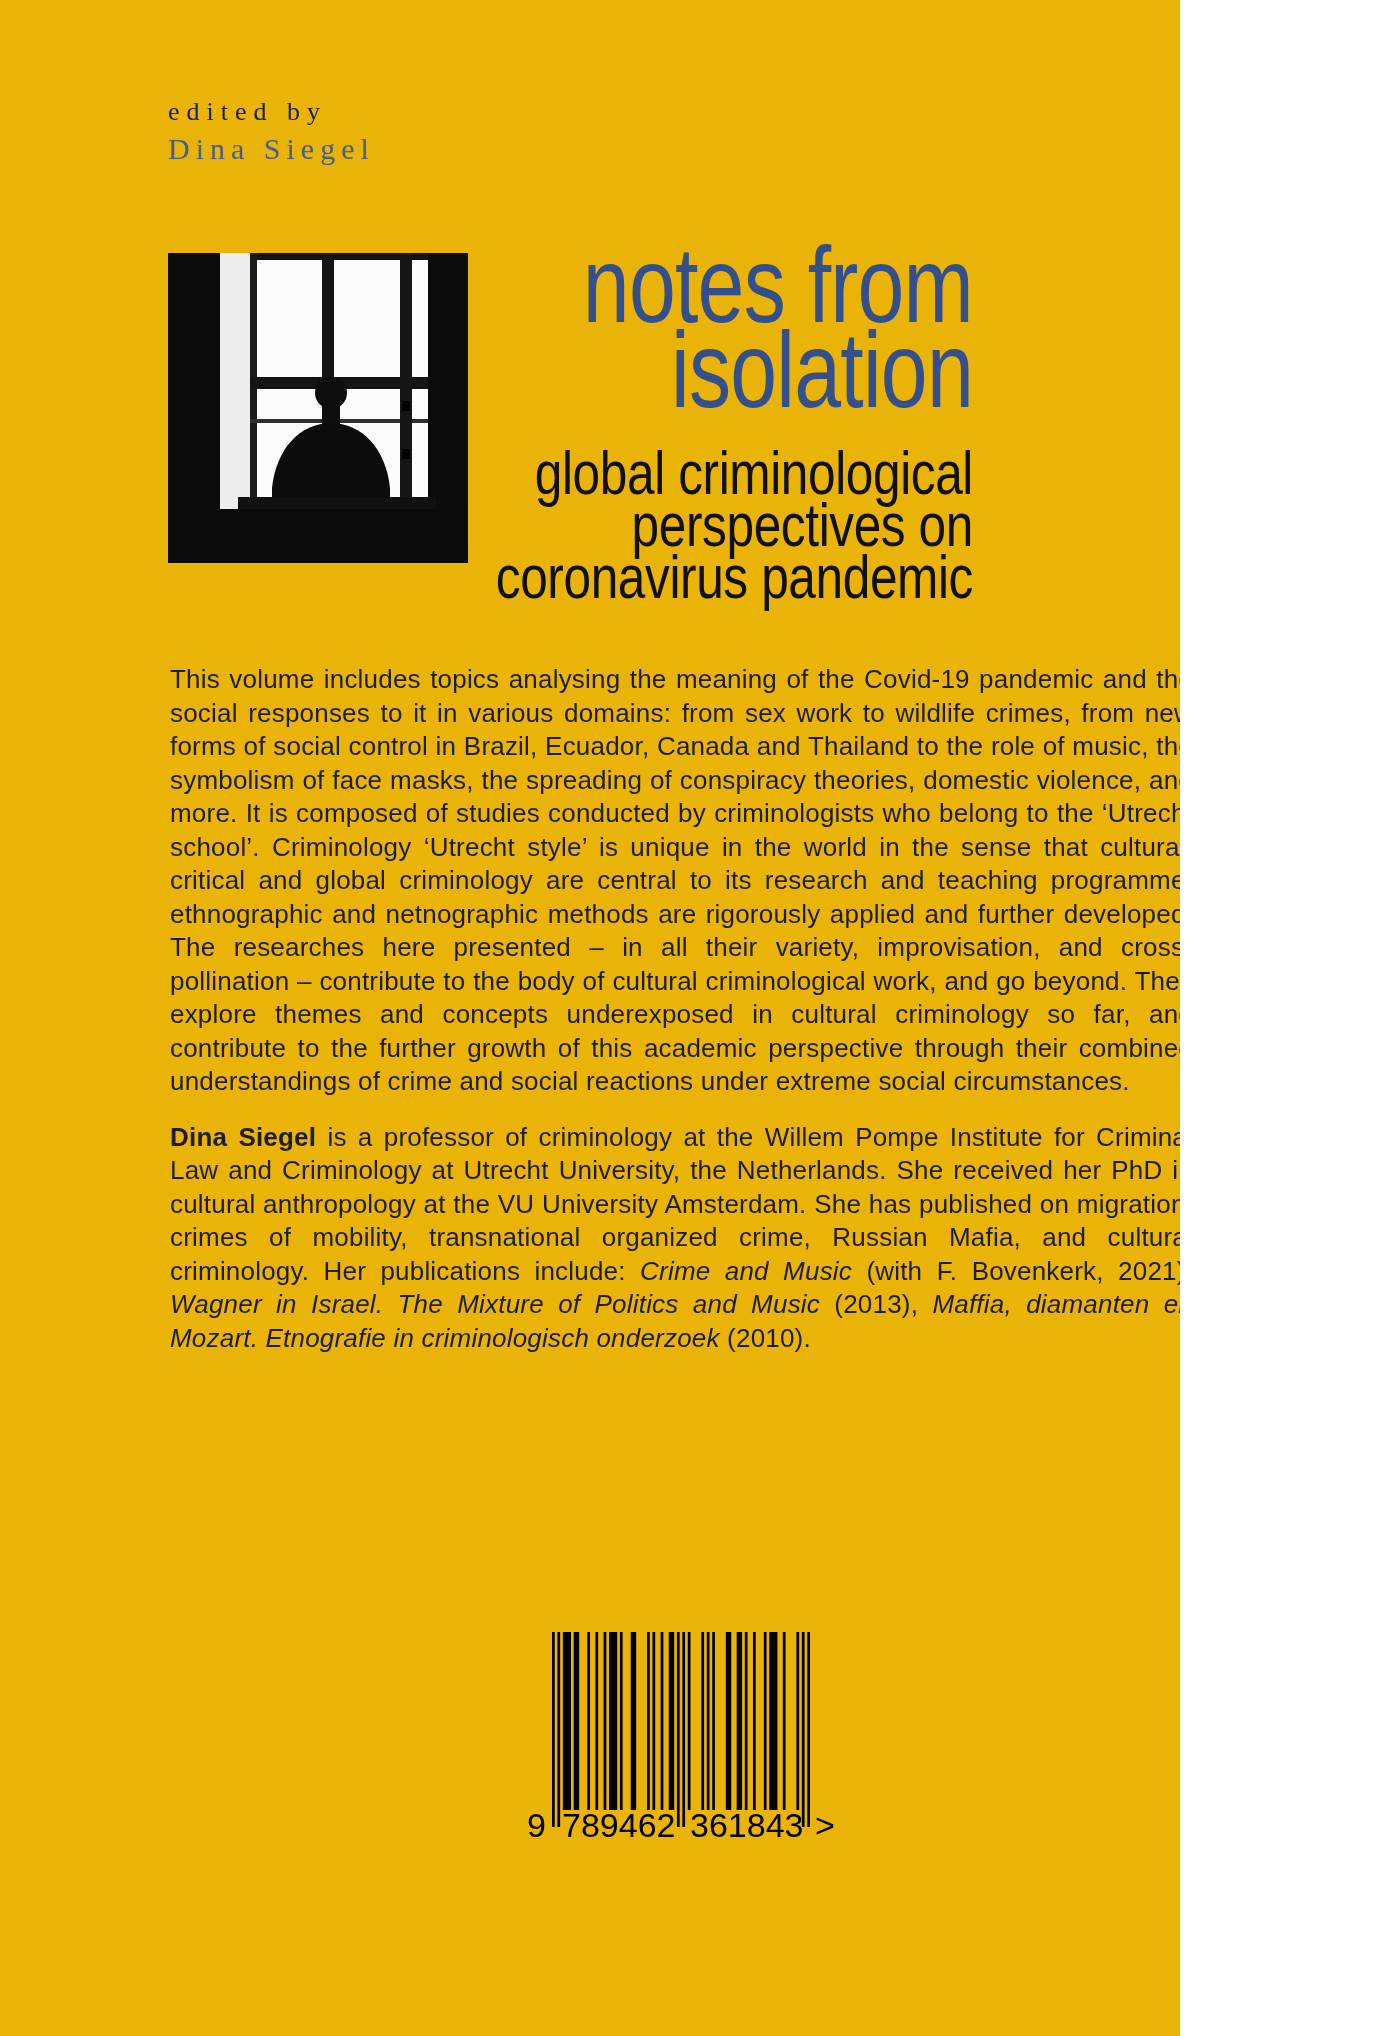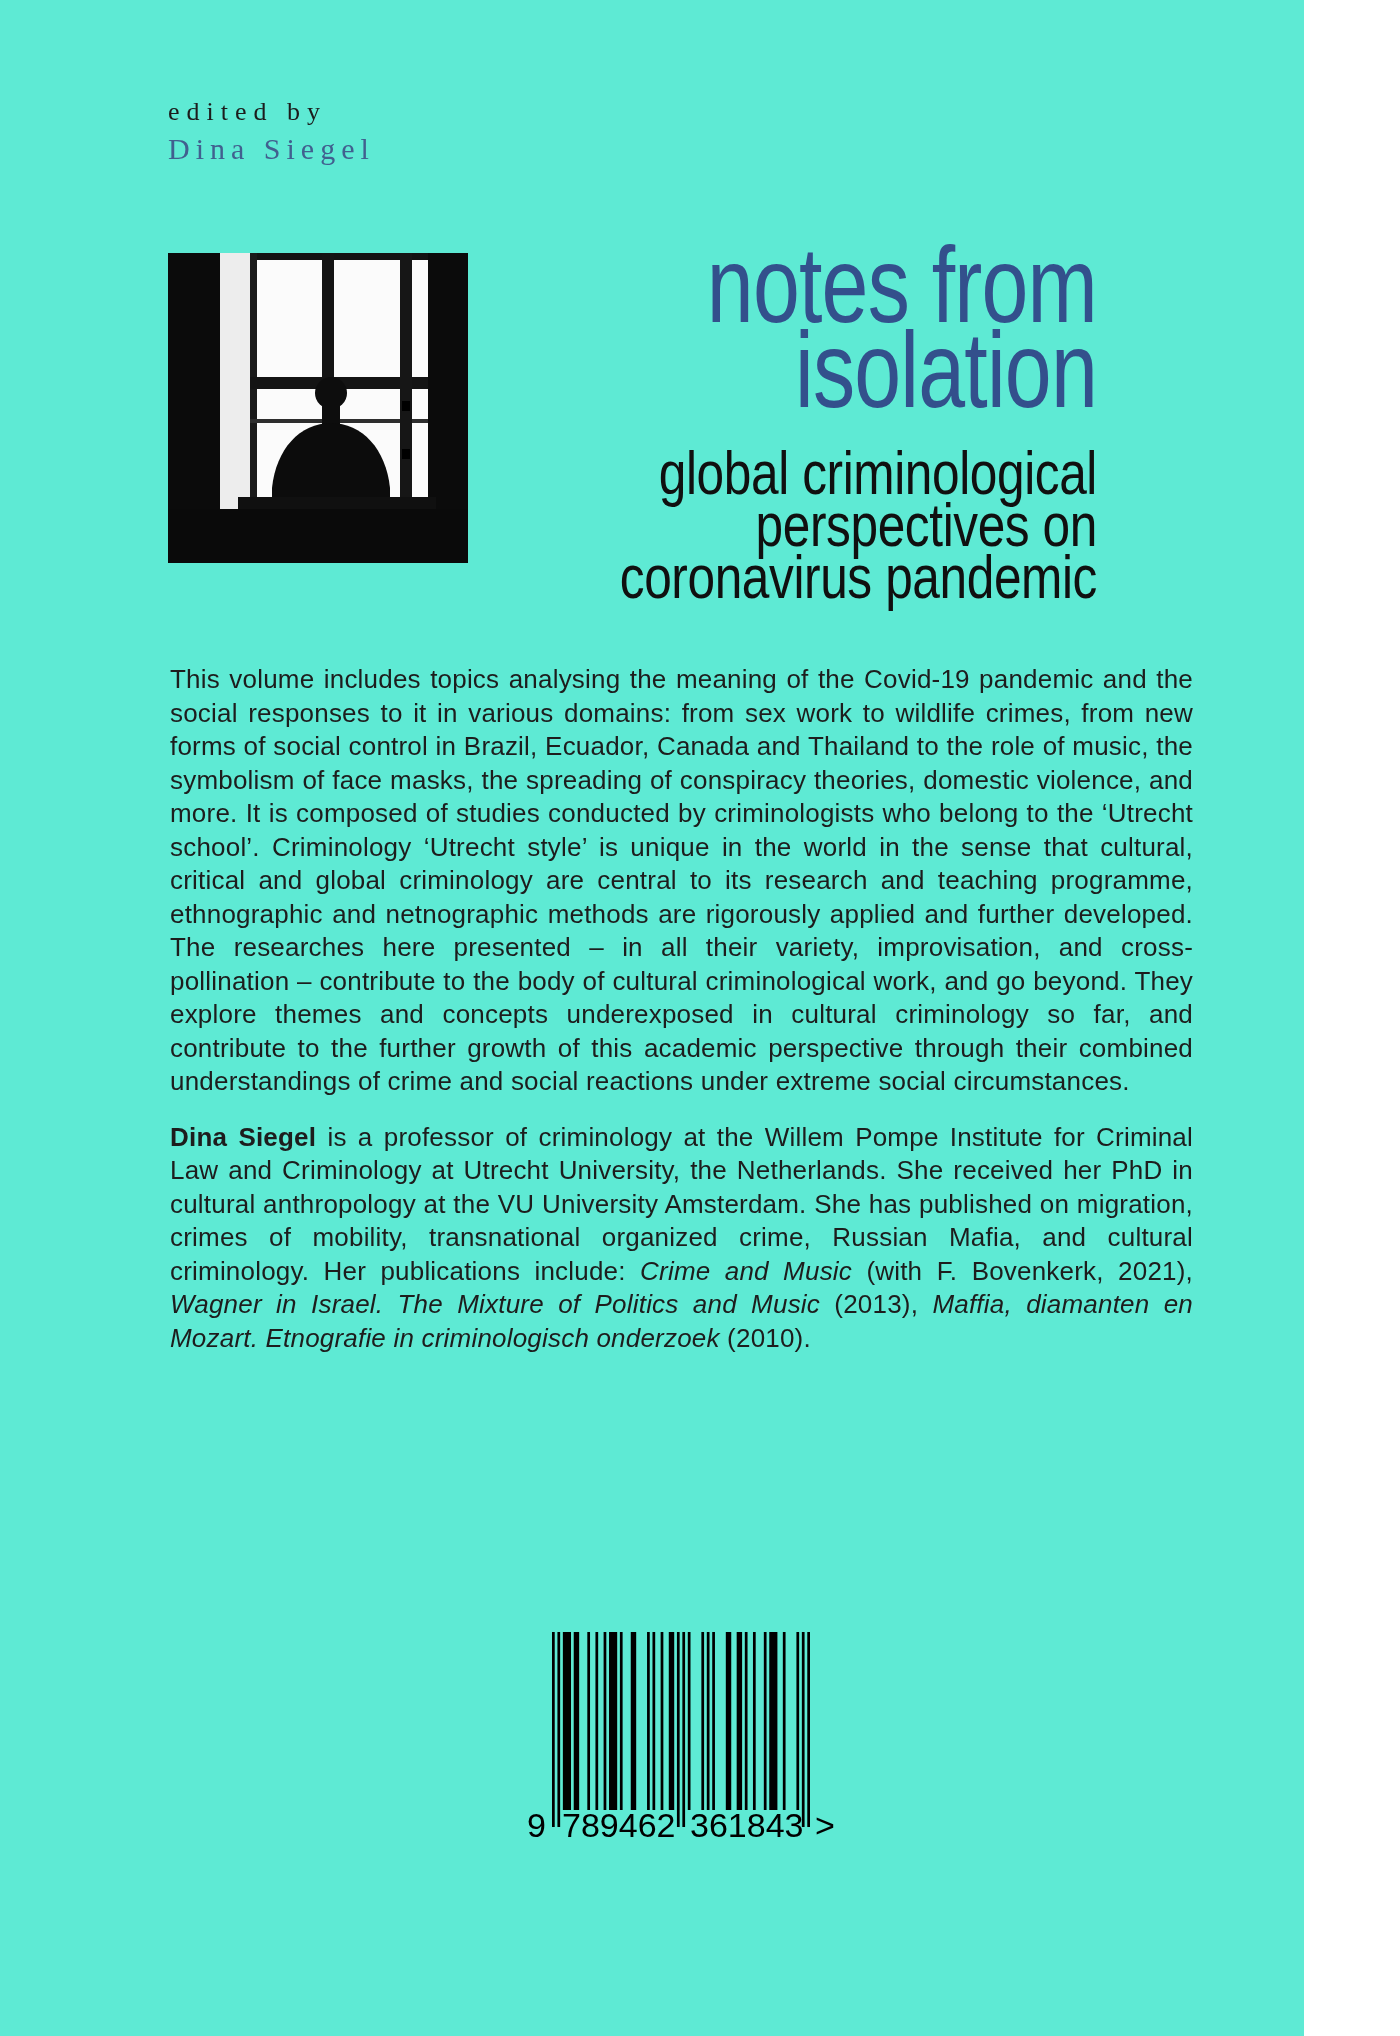--- a/index.html
+++ b/index.html
@@ -1,21 +1,22 @@
 <!DOCTYPE html>
 <html><head>
 <meta charset="utf-8">
 <style>
   html,body{margin:0;padding:0;background:#ffffff;}
   .page{
     position:relative;
-    width:1304px;height:2036px;
-    background:#5eead4;
+    width:1152px;height:2036px;
+    background:#eab308;
     overflow:hidden;
     font-family:"Liberation Sans",sans-serif;
+    padding-left:28px;
   }
   
   .editor-block{position:absolute;left:168px;top:95px;font-family:"Liberation Serif",serif;}
   .edited-by{font-size:26px;line-height:34px;letter-spacing:7px;color:#1c1c1c;}
   .editor-name{font-size:30px;line-height:40px;letter-spacing:6px;color:#41608f;}
   
   .photo{position:absolute;left:168px;top:253px;width:300px;height:310px;}
   
   .title-block{
     position:absolute;right:207px;top:242px;width:760px;

